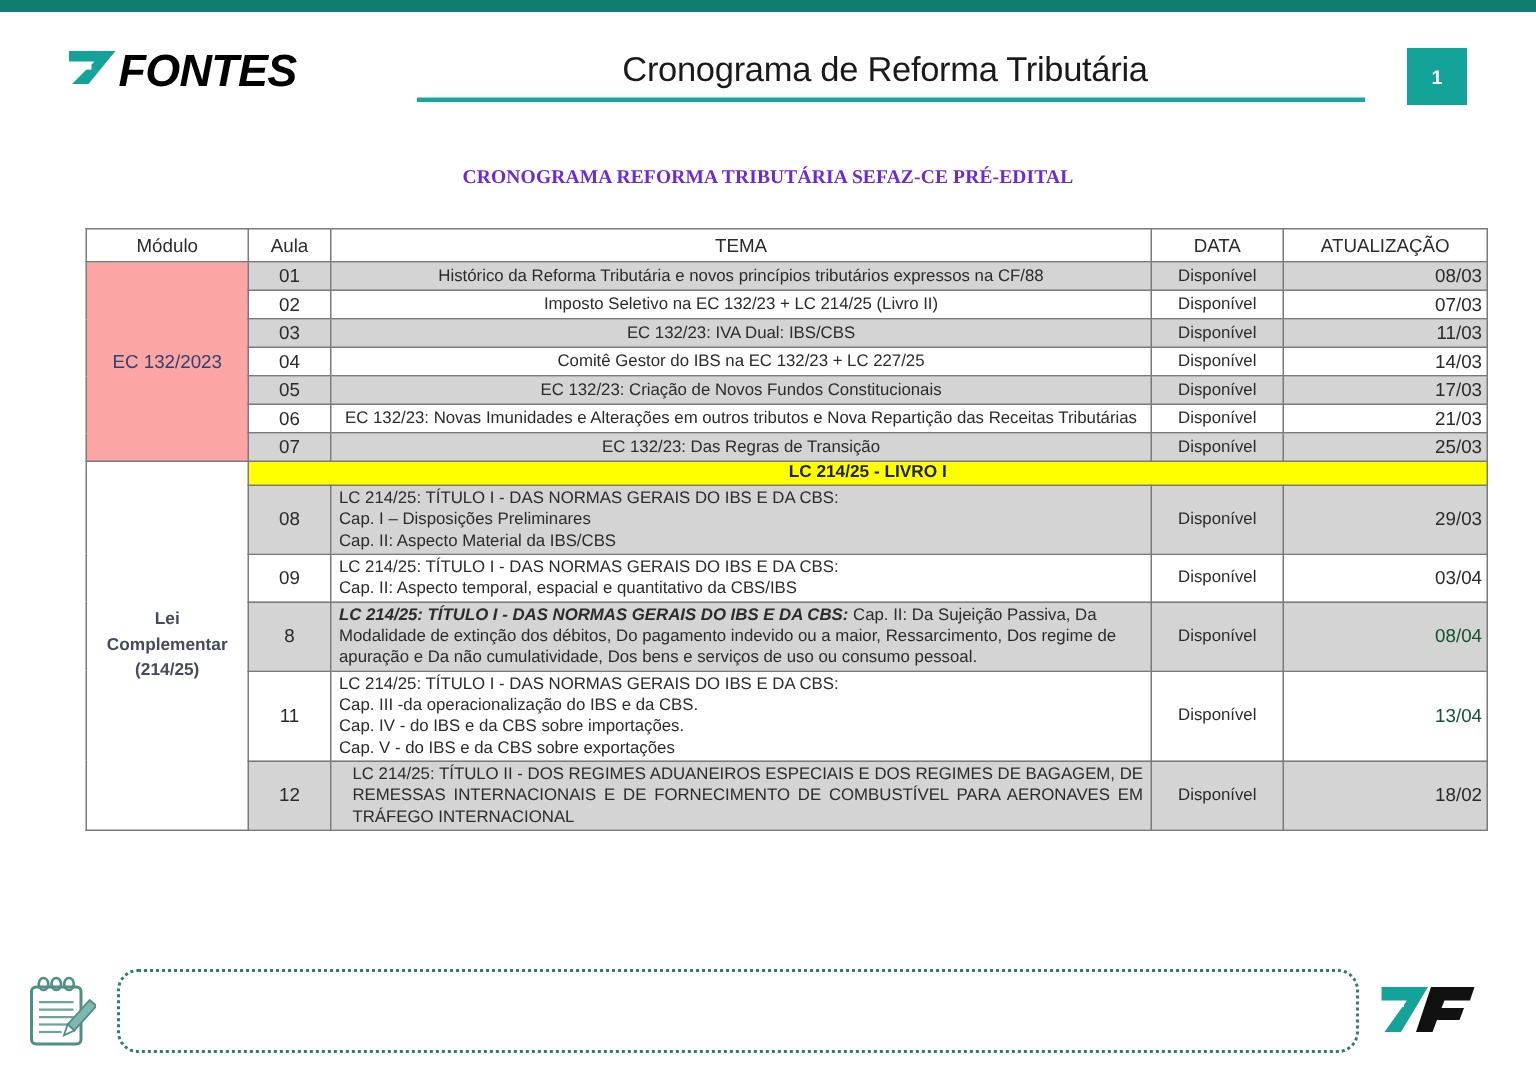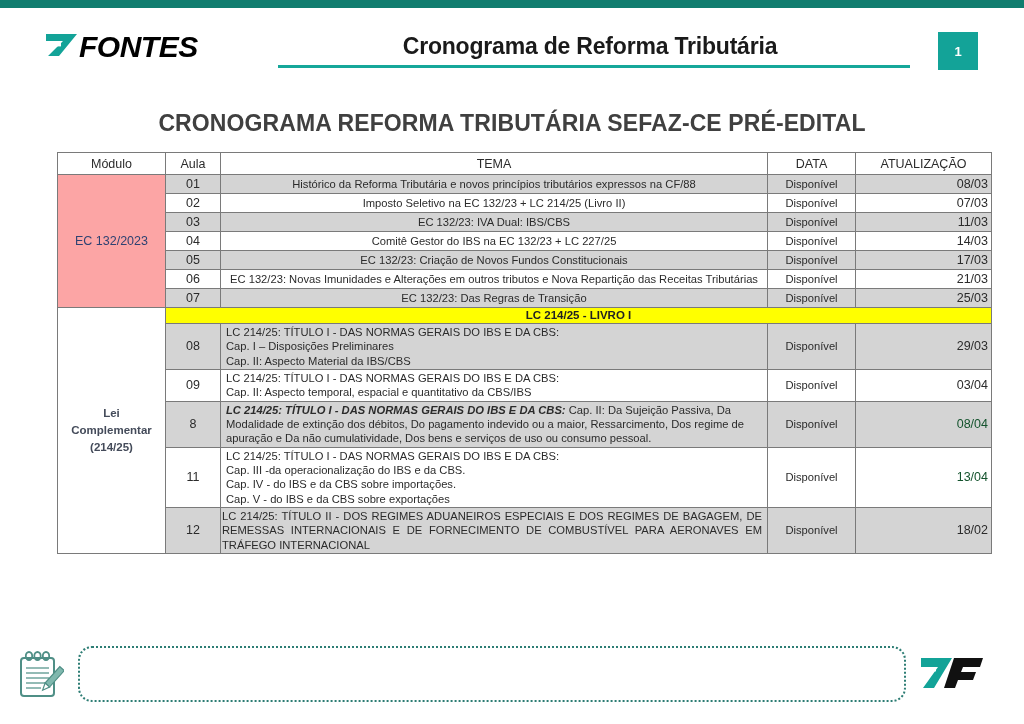--- a/index.html
+++ b/index.html
@@ -37,42 +37,42 @@
   .logo-mark { display: block; }
   .logo-word {
     font-family: "Liberation Sans", sans-serif;
     font-size: 30px; font-weight: 700; font-style: italic;
     letter-spacing: -0.5px; color: #000000;
     line-height: 1;
   }
   .header-title {
     position: absolute; left: 280px; top: 25px;
     width: 620px; text-align: center;
-    font-size: 23px; font-weight: 700; color: #1a1a1a;
+    font-size: 23px; font-weight: 400; color: #1a1a1a;
     letter-spacing: -0.2px;
     white-space: nowrap;
   }
   .header-rule {
     position: absolute; left: 278px; top: 57px;
     width: 632px; height: 3px; background: #16a79a;
   }
   .page-badge {
     position: absolute; left: 938px; top: 24px;
     width: 40px; height: 38px;
     background: #13a398; color: #ffffff;
     font-size: 13px; font-weight: 600;
     display: flex; align-items: center; justify-content: center;
   }
 
   
   .section-title {
     position: absolute; left: 0; top: 110px;
     width: 1024px; text-align: center;
-    font-size: 23px; font-weight: 700;
-    color: #404040; letter-spacing: 0.1px;
+    font-size: 13px; font-weight: 700;
+    color: #6d28d9; letter-spacing: 0.1px; font-family: Liberation Serif, serif;
   }
 
   
   .table-wrap {
     position: absolute; left: 57px; top: 152px;
     width: 934px;
   }
   table.sched {
     border-collapse: collapse;
     width: 934px;
@@ -112,21 +112,21 @@
     color: #2e4272;
     font-size: 12.5px;
     font-weight: 400;
   }
   td.mod.lc { background: #ffffff; color: #444b5a; line-height: 1.5; }
   td.mod.ec { background: #fca5a5; }
 
   td.aula { text-align: center; font-size: 12.5px; }
   td.tema { text-align: center; }
   td.tema.left { text-align: left; padding-left: 5px; }
-  td.tema.just { text-align: justify; text-align-last: left; padding-left: 1px; padding-right: 5px; }
+  td.tema.just { text-align: justify; text-align-last: left; padding-left: 14px; padding-right: 5px; }
   td.data { text-align: center; }
   td.atu  { text-align: right; font-size: 12.5px; }
   td.atu.hl { color: #14532d; }
 
   tr.yellow > td {
     background: #ffff00;
     text-align: center;
     font-weight: 700;
     font-size: 11.5px;
     color: #222;

